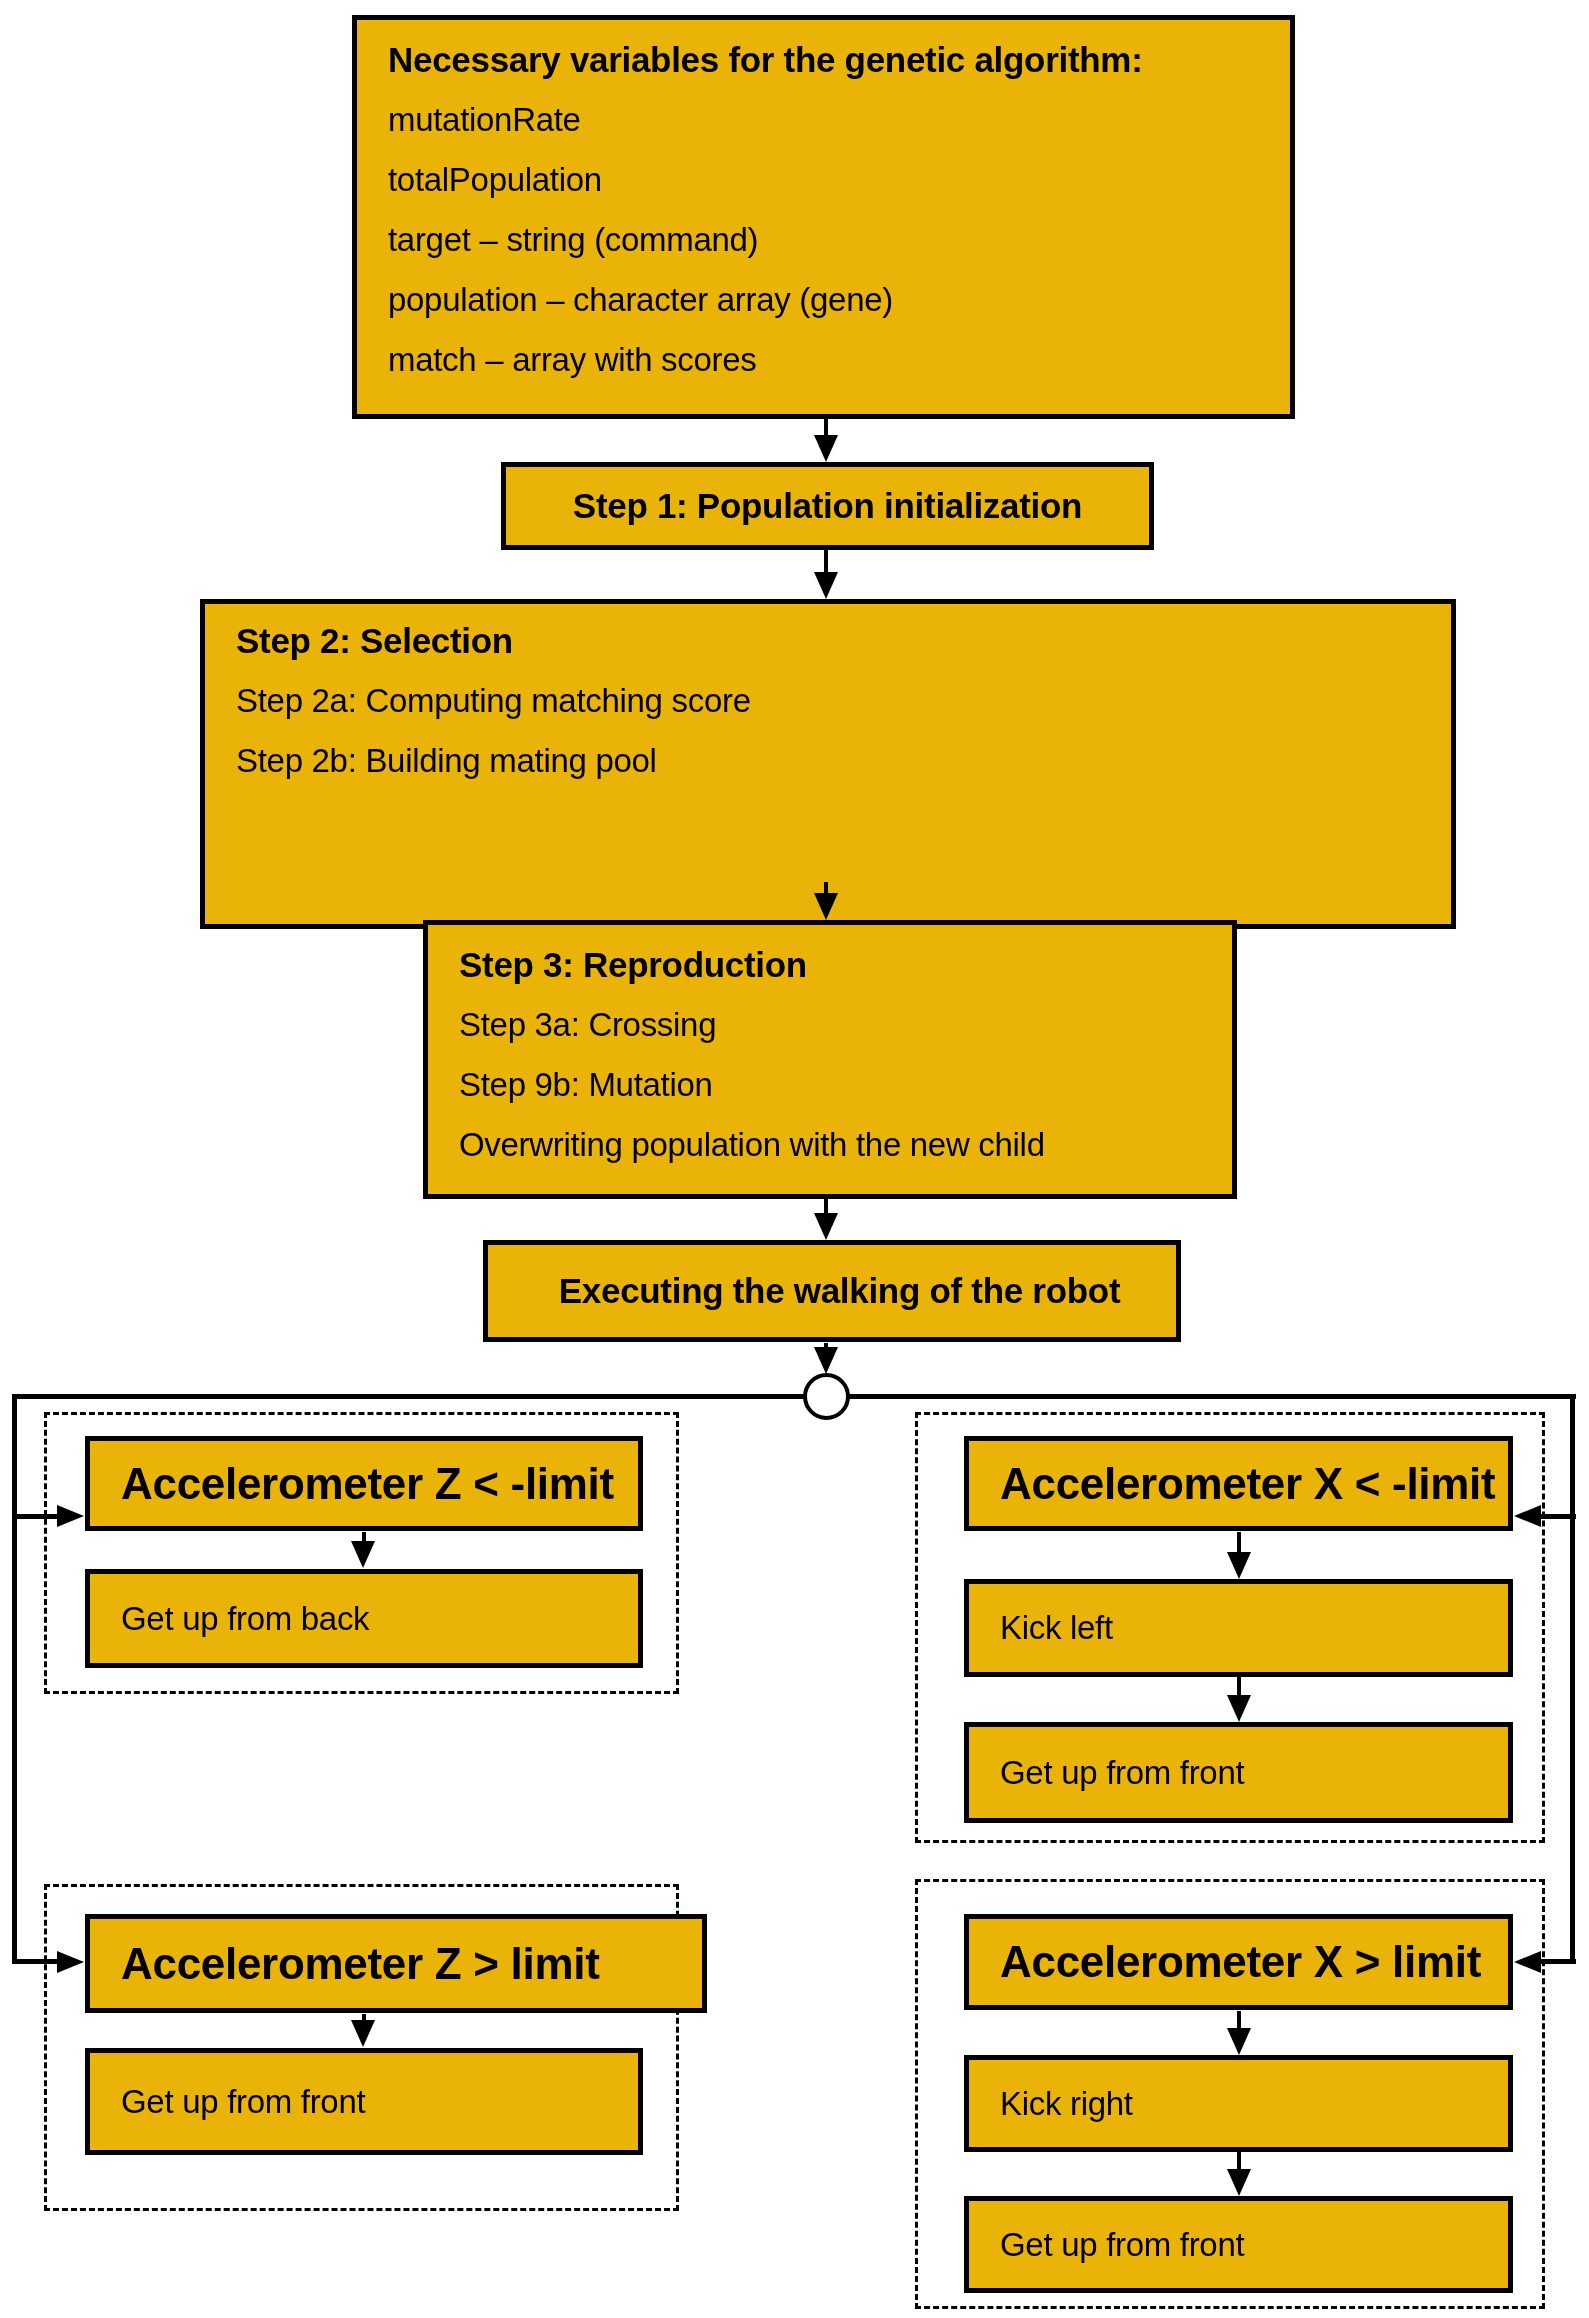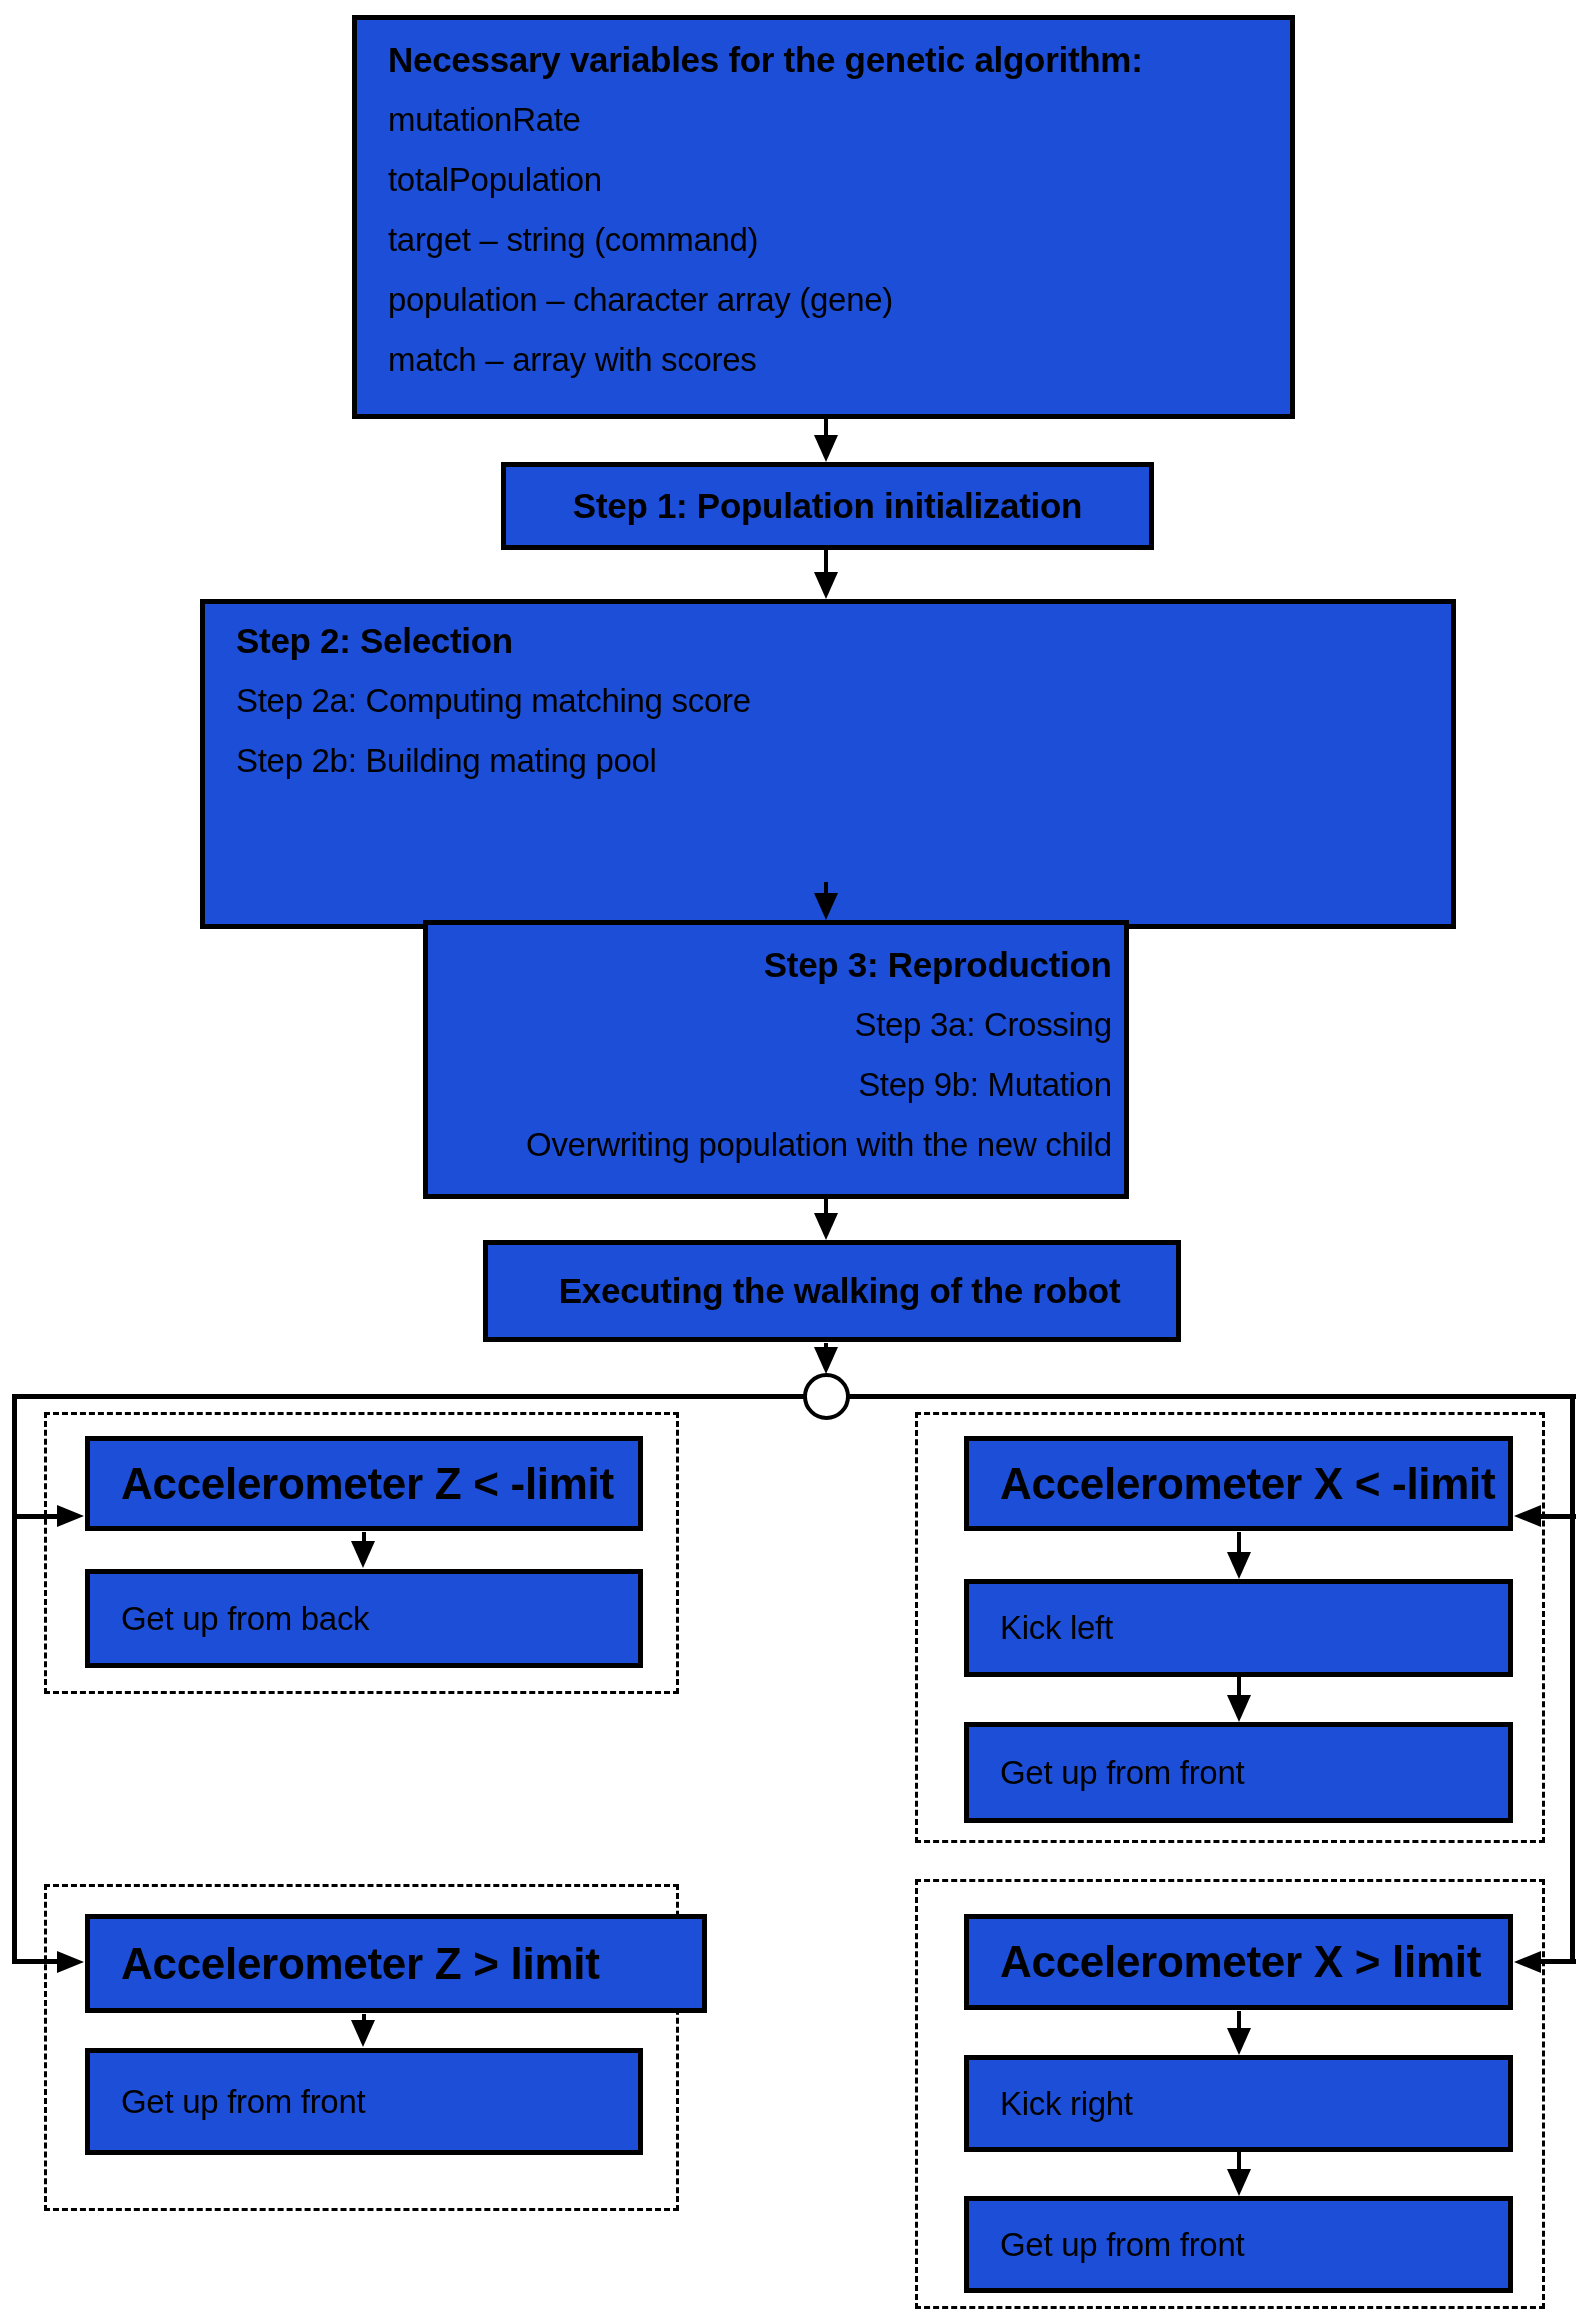--- a/index.html
+++ b/index.html
@@ -11,21 +11,21 @@
     position: relative;
     width: 1590px;
     height: 2319px;
     background: #ffffff;
     font-family: "Liberation Sans", sans-serif;
     color: #000000;
     letter-spacing: -0.3px;
   }
   .box {
     position: absolute;
-    background: #1d4ed8;
+    background: #eab308;
     border: 5.6px solid #000000;
     box-sizing: border-box;
   }
   .dashed {
     position: absolute;
     border: 3.7px dashed #000000;
     box-sizing: border-box;
     background: transparent;
   }
   .stack {
@@ -94,21 +94,21 @@
     background: #ffffff;
     box-sizing: border-box;
     z-index: 2;
   }
 
   
   #vars-box   { left: 352px;  top: 15px;   width: 943px; height: 404px; }
   #step1-box  { left: 501px;  top: 462px;  width: 653px; height: 88px; justify-content: center; }
   #step2-box  { left: 200px;  top: 599px;  width: 1256px; height: 330px; }
   #step2-box .stack { padding-top: 7.4px; }
-  #step3-box  { left: 423px;  top: 920px; width: 706px; height: 279px; text-align: right; }
+  #step3-box  { left: 423px;  top: 920px; width: 814px; height: 279px; }
   #exec-box   { left: 483px;  top: 1240px; width: 698px; height: 102px; padding-left: 15px; }
 
   #dash-l1 { left: 44px;   top: 1412px; width: 635px; height: 282px; }
   #dash-l2 { left: 44px;   top: 1884px; width: 635px; height: 327px; }
   #dash-r1 { left: 915px; top: 1412px; width: 630px; height: 431px; }
   #dash-r2 { left: 915px; top: 1879px; width: 630px; height: 430px; }
 
   #l1-cond { left: 85px;  top: 1436px; width: 558px; height: 95px; }
   #l1-act  { left: 85px;  top: 1569px; width: 558px; height: 99px; }
   #l2-cond { left: 85px;  top: 1914px; width: 622px; height: 99px; }

